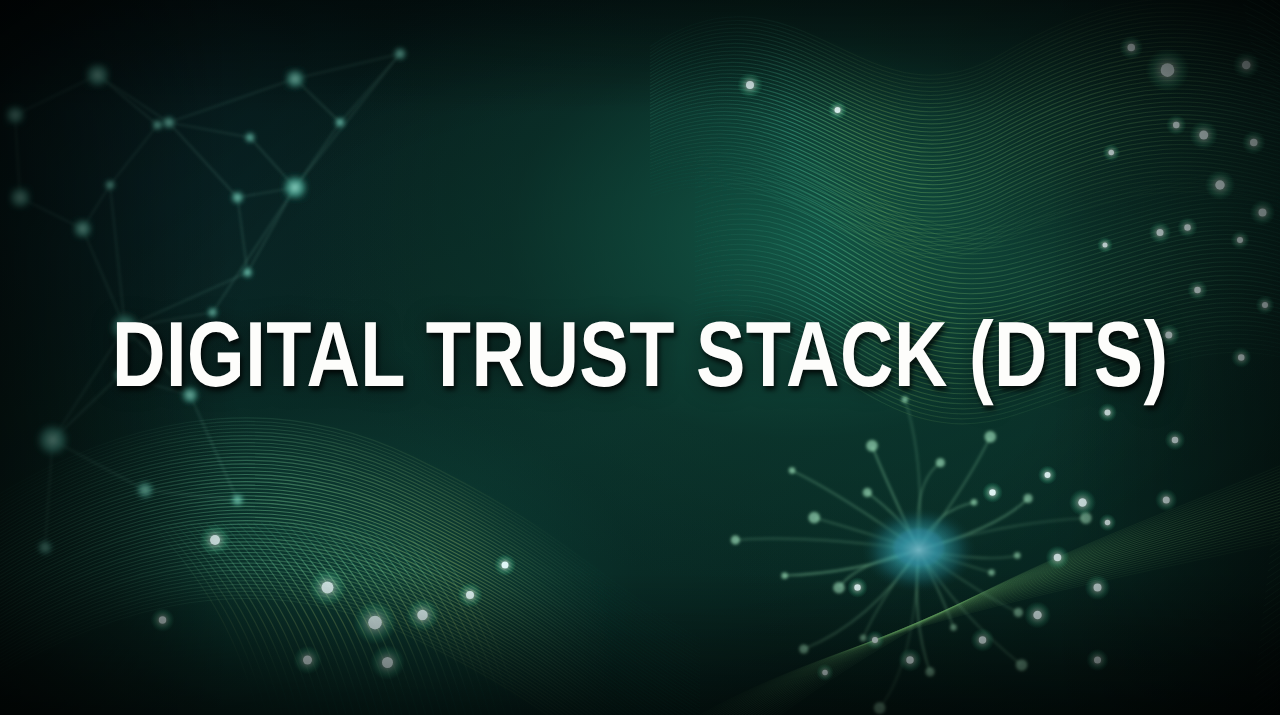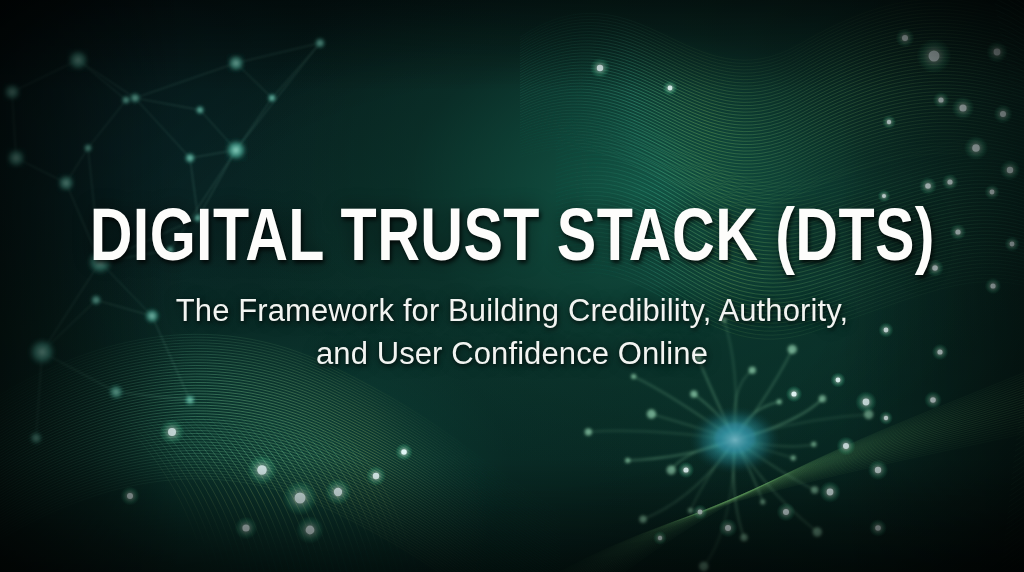--- a/index.html
+++ b/index.html
@@ -634,20 +634,16 @@
           <circle cx="838" cy="380" r="7.68" fill="url(#dotGrad)" opacity="0.45"></circle>
           <circle cx="838" cy="380" r="2.4" fill="#eaffff" opacity="0.92"></circle>
         </g>
     </svg>
   </div>
 
   <div class="bg-vignette"></div>
 
   <div class="content">
     <h1 class="headline">DIGITAL TRUST STACK (DTS)</h1>
-    <p class="subhead">
-      <span class="line">The Framework for Building Credibility, Authority,</span>
-      <span class="line">and User Confidence Online</span>
-    </p>
   </div>
 
 
 </div>
 
 </body></html>

